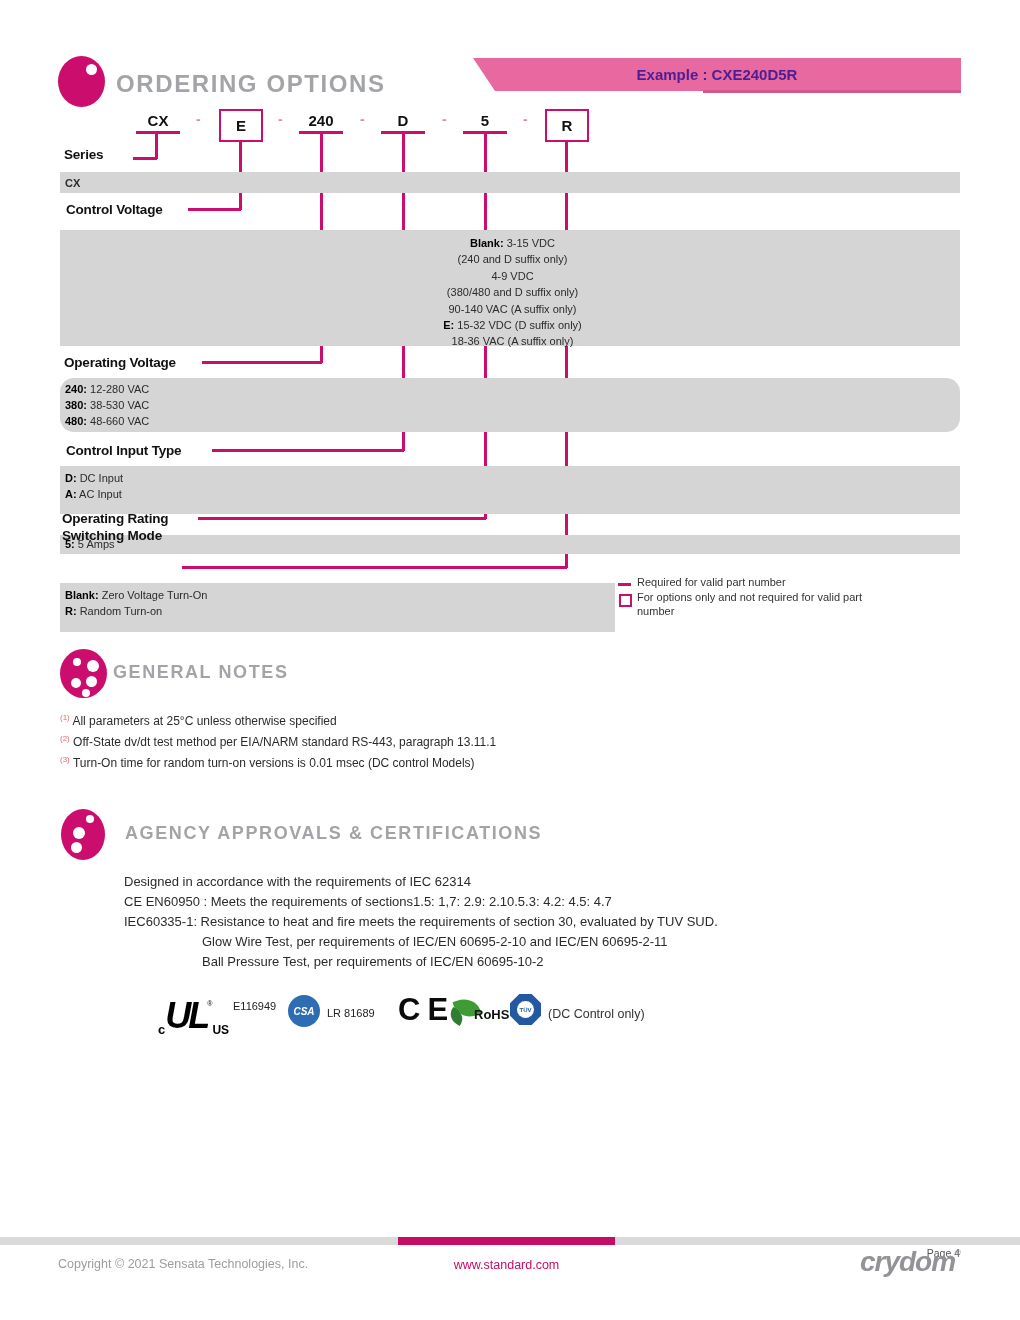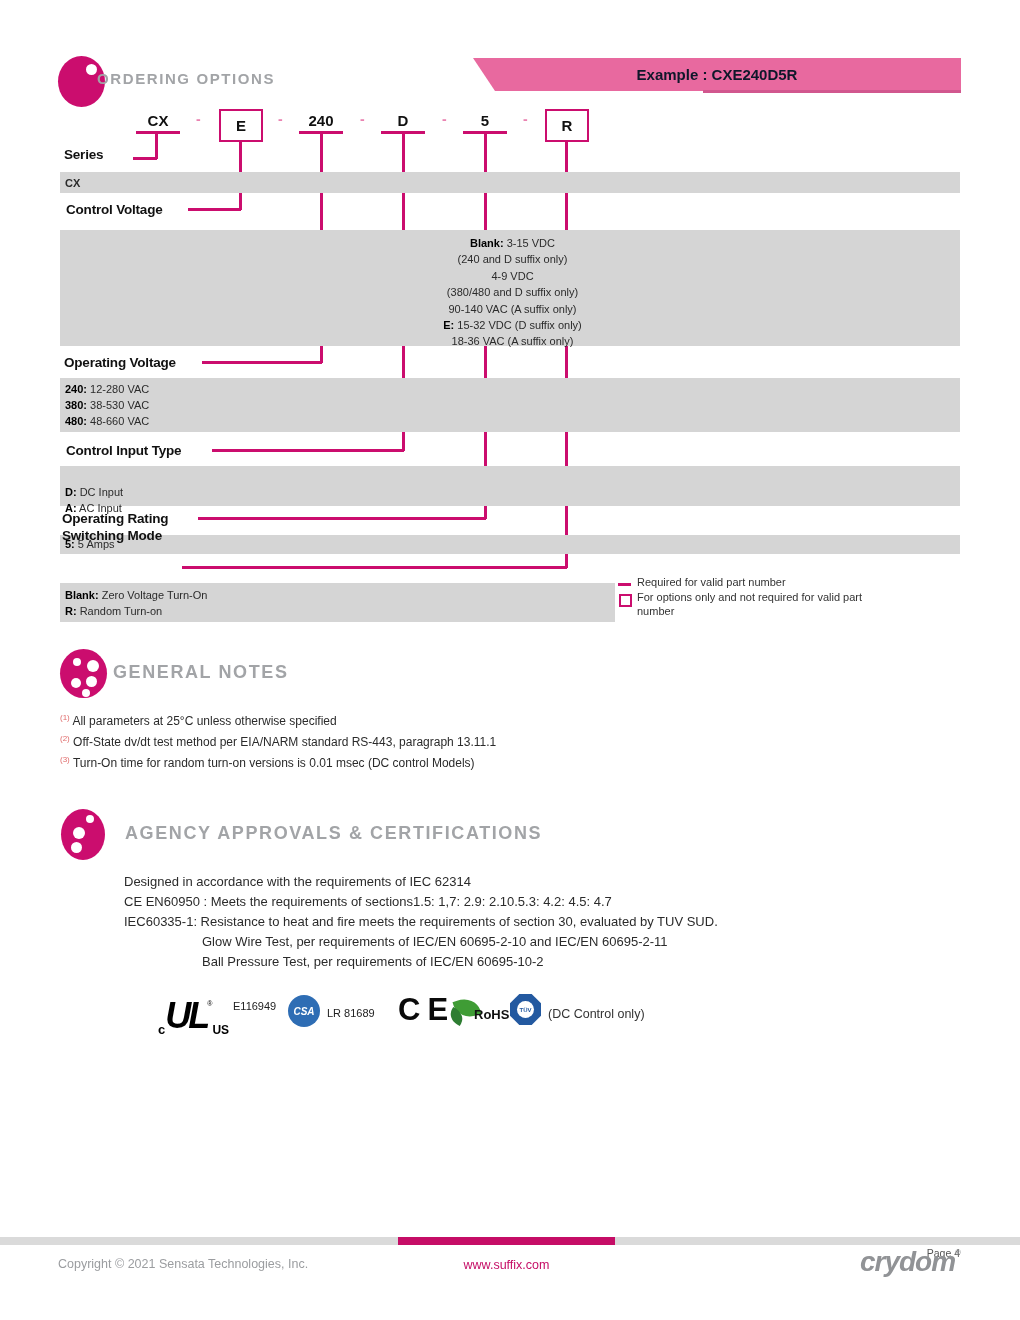--- a/index.html
+++ b/index.html
@@ -10,21 +10,21 @@
   
   .bullet{position:absolute;background:#cb0d6e;border-radius:50%;}
   .bullet .dot{position:absolute;background:#fff;border-radius:50%;}
 
   .sec-title{position:absolute;color:#a2a4a7;font-weight:bold;letter-spacing:1.6px;}
 
   
   .banner{position:absolute;left:473px;top:58px;width:488px;height:33px;background:#e8699f;
           clip-path:polygon(0 0,100% 0,100% 100%,22px 100%);
           display:flex;align-items:center;justify-content:center;}
-  .banner span{color:#0f172a;font-weight:bold;font-size:15px;}
+  .banner span{color:#4c1d95;font-weight:bold;font-size:15px;}
   .banner-shadow{position:absolute;left:703px;top:90px;width:258px;height:3px;background:#d1578e;}
 
   
   .pn{position:absolute;top:112px;font-weight:bold;font-size:15px;color:#111;text-align:center;width:56px;}
   .pn-box{position:absolute;top:109px;width:40px;height:29px;border:2.5px solid #cb0d6e;
           display:flex;align-items:center;justify-content:center;font-weight:bold;font-size:15px;color:#111;}
   .pn-dash{position:absolute;top:111px;color:#ea83b1;font-weight:bold;font-size:14px;}
   .pn-under{position:absolute;height:3px;background:#cb0d6e;}
 
   .vline{position:absolute;width:2.5px;background:#cb0d6e;}
@@ -79,21 +79,21 @@
   .brand sup{font-size:8px;vertical-align:16px;}
 </style>
 </head>
 <body>
 
 <div class="page">
 
   <div class="bullet" style="left:58px;top:56px;width:47px;height:51px;">
     <span class="dot" style="left:28px;top:8px;width:11px;height:11px;"></span>
   </div>
-  <div class="sec-title" style="left:97px;top:70px;font-size:15px;">ORDERING OPTIONS</div>
+  <div class="sec-title" style="left:116px;top:70px;font-size:24px;">ORDERING OPTIONS</div>
 
   <div class="banner">
     <span>Example : CXE240D5R</span>
   </div>
   <div class="banner-shadow"></div>
 
   <div class="pn" style="left:130px;">CX</div>
   <div class="pn-dash" style="left:196px;">-</div>
   <div class="pn-box" style="left:219px;">E</div>
   <div class="pn-dash" style="left:278px;">-</div>
@@ -131,42 +131,42 @@
     <div class="opt" style="padding-left:5px;"><b></b><span>(240 and D suffix only)</span></div>
     <div class="opt" style="padding-left:5px;"><b></b><span>4-9 VDC</span></div>
     <div class="opt" style="padding-left:5px;"><b></b><span>(380/480 and D suffix only)</span></div>
     <div class="opt" style="padding-left:5px;"><b></b><span>90-140 VAC (A suffix only)</span></div>
     <div class="opt" style="padding-left:5px;"><b>E:</b><span> 15-32 VDC (D suffix only)</span></div>
     <div class="opt" style="padding-left:5px;"><b></b><span>18-36 VAC (A suffix only)</span></div>
   </div>
 
   <div class="fieldlabel" style="left:64px;top:355px;">Operating Voltage</div>
   <div class="hline" style="left:202px;top:361px;width:120px;"></div>
-  <div class="graybar" style="top:378px;height:54px;padding-top:4px;box-sizing:border-box;">
+  <div class="graybar" style="top:378px;height:54px;padding-top:4px;box-sizing:border-box;border-radius:14px;">
     <div class="opt" style="padding-left:5px;line-height:15.8px;"><b>240:</b><span> 12-280 VAC</span></div>
     <div class="opt" style="padding-left:5px;line-height:15.8px;"><b>380:</b><span> 38-530 VAC</span></div>
     <div class="opt" style="padding-left:5px;line-height:15.8px;"><b>480:</b><span> 48-660 VAC</span></div>
   </div>
 
   <div class="fieldlabel" style="left:66px;top:443px;">Control Input Type</div>
   <div class="hline" style="left:212px;top:449px;width:192px;"></div>
-  <div class="graybar" style="top:466px;height:40px;padding-top:18px;box-sizing:border-box;">
+  <div class="graybar" style="top:466px;height:48px;padding-top:4px;box-sizing:border-box;">
     <div class="opt" style="padding-left:5px;"><b>D:</b><span> DC Input</span></div>
     <div class="opt" style="padding-left:5px;"><b>A:</b><span> AC Input</span></div>
   </div>
 
   <div class="fieldlabel" style="left:62px;top:511px;">Operating Rating</div>
   <div class="hline" style="left:198px;top:517px;width:288px;"></div>
   <div class="graybar" style="top:535px;height:19px;display:flex;align-items:center;">
     <div class="opt" style="padding-left:5px;"><b>5:</b><span> 5 Amps</span></div>
   </div>
 
   <div class="fieldlabel" style="left:62px;top:528px;">Switching Mode</div>
   <div class="hline" style="left:182px;top:566px;width:385px;"></div>
-  <div class="graybar" style="top:583px;width:555px;height:39px;padding-top:4px;box-sizing:border-box;">
+  <div class="graybar" style="top:583px;width:555px;height:49px;padding-top:4px;box-sizing:border-box;">
     <div class="opt" style="padding-left:5px;"><b>Blank:</b><span> Zero Voltage Turn-On</span></div>
     <div class="opt" style="padding-left:5px;"><b>R:</b><span> Random Turn-on</span></div>
   </div>
 
   <div class="legend-dash"></div>
   <div class="legend-text" style="left:637px;top:576px;">Required for valid part number</div>
   <div class="legend-sq"></div>
   <div class="legend-text" style="left:637px;top:591px;width:238px;">For options only and not required for valid part number</div>
 
   <div class="bullet" style="left:60px;top:649px;width:47px;height:49px;">
@@ -219,16 +219,16 @@
     <div class="tuv-inner">
         <span>TÜV</span>
       </div>
   </div>
   <div class="dc-note">(DC Control only)</div>
 
   <div class="page-num">Page 4</div>
   <div class="foot-bar"></div>
   <div class="foot-bar-accent"></div>
   <div class="copyright">Copyright © 2021 Sensata Technologies, Inc.</div>
-  <div class="website">www.suffix.com</div>
+  <div class="website">www.standard.com</div>
   <div class="brand"><span>crydom</span><sup>®</sup></div>
 
 </div>
 
 </body></html>

